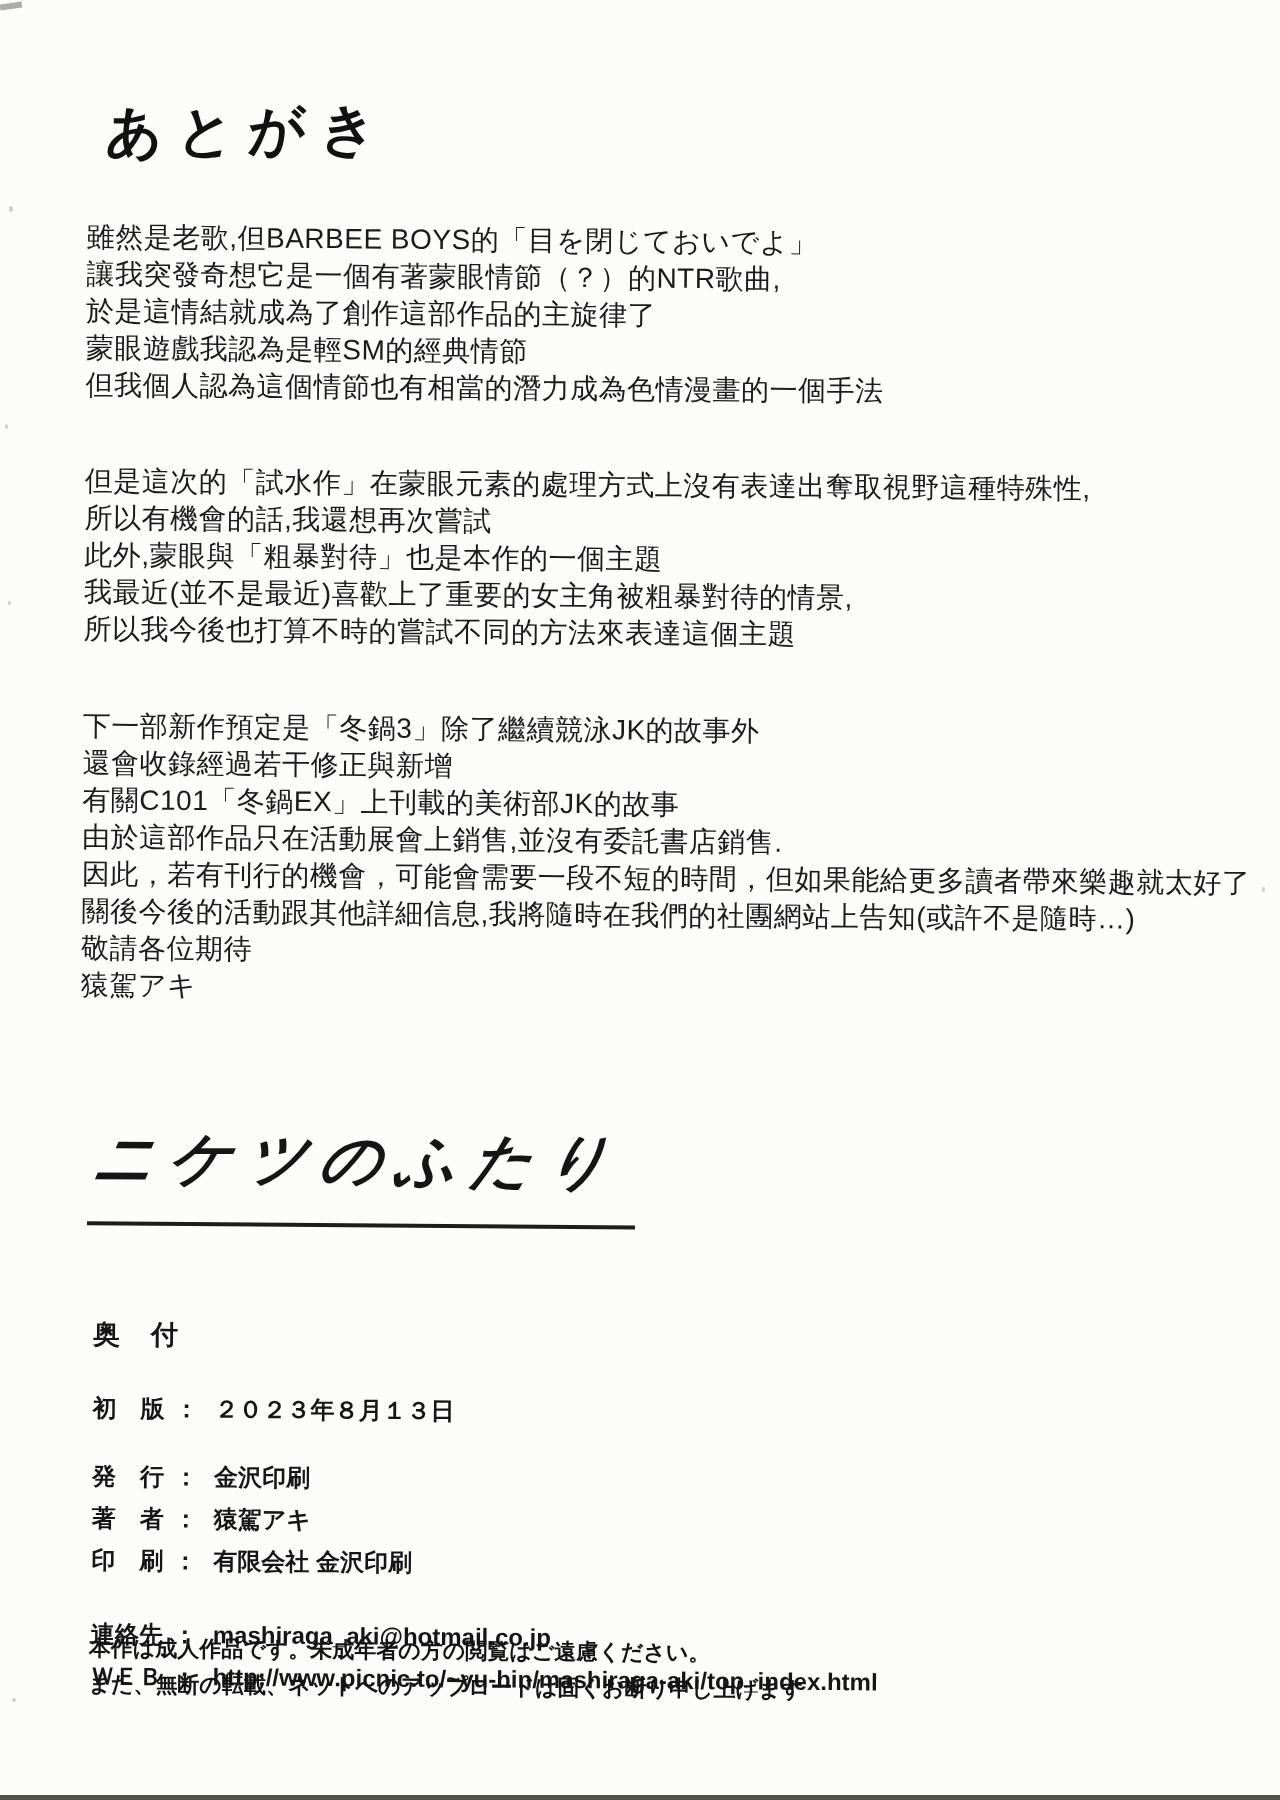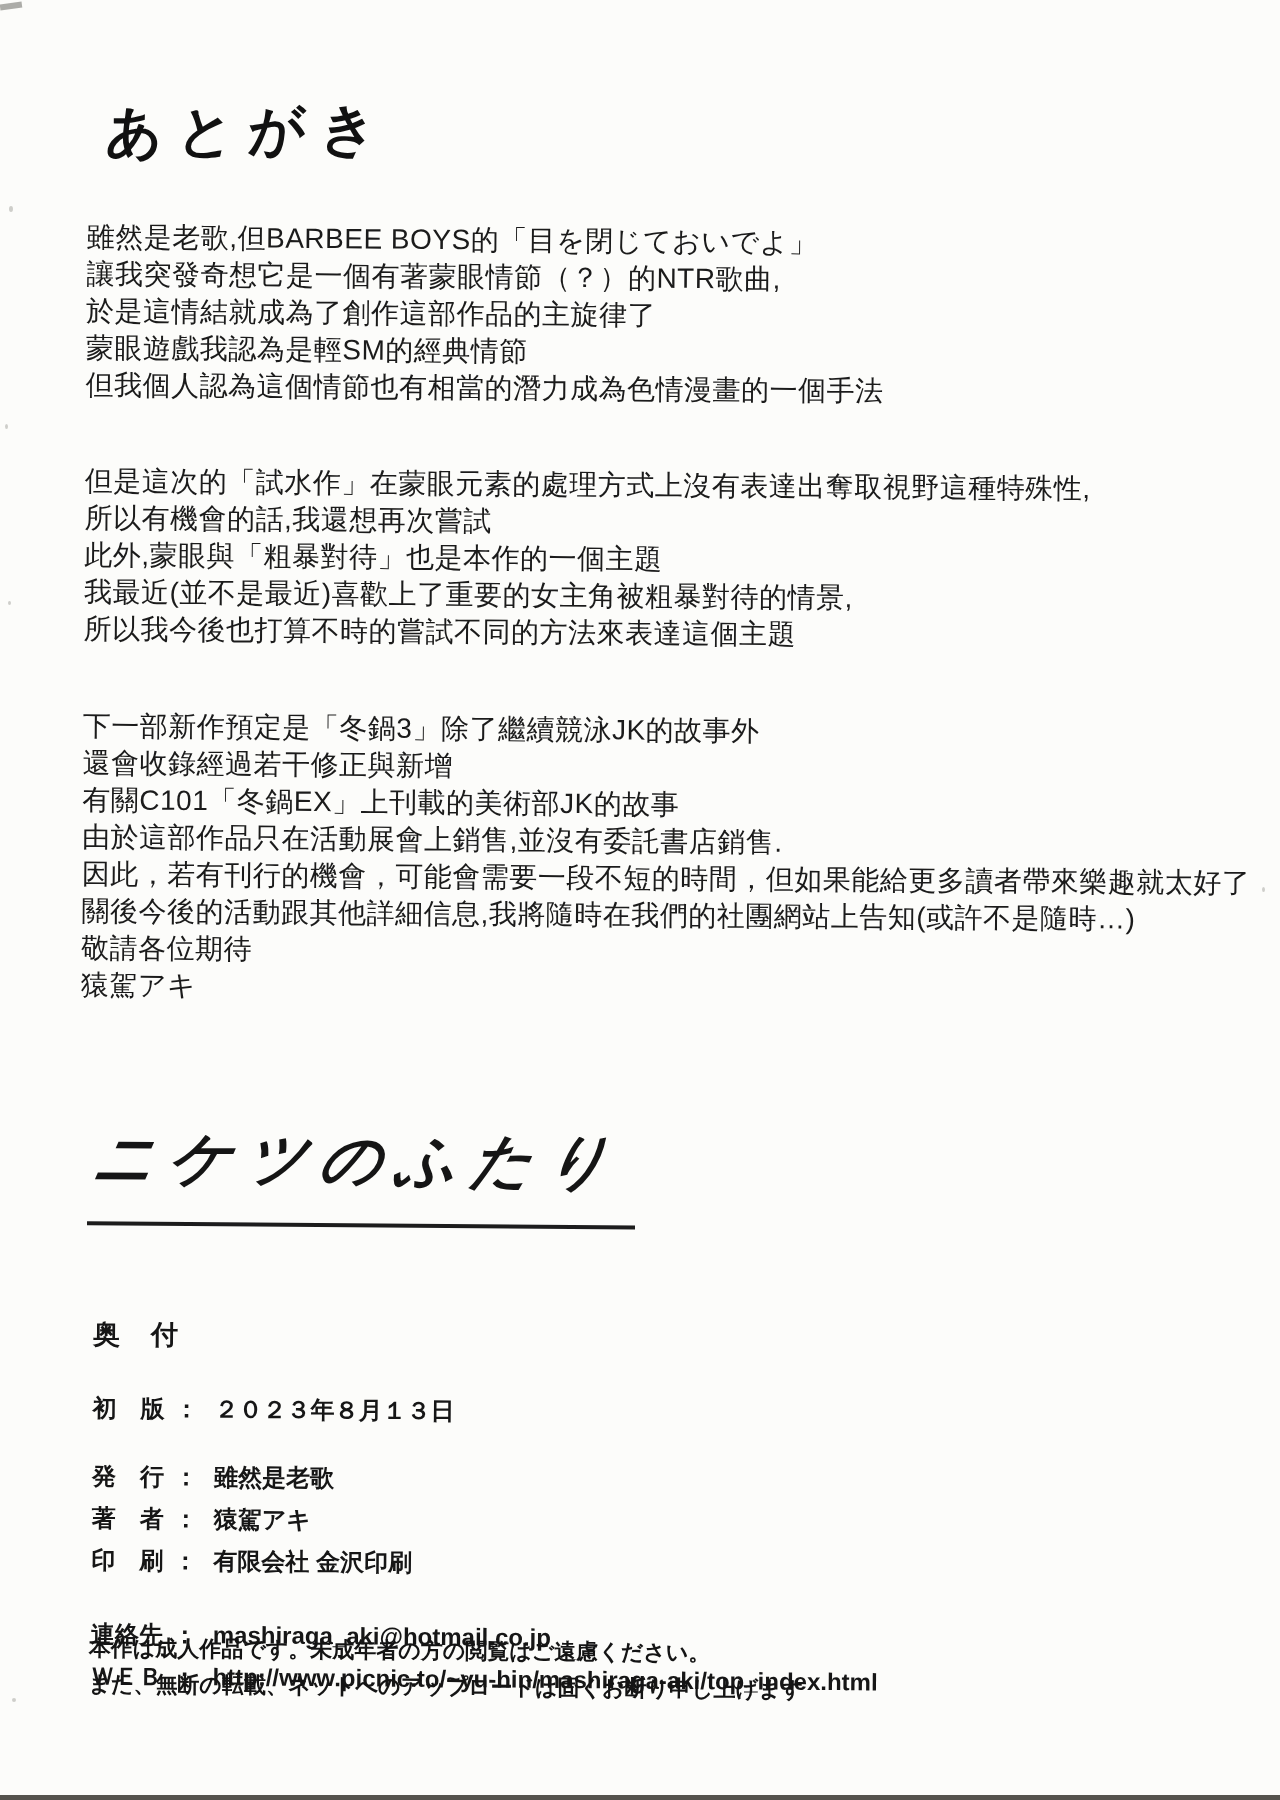--- a/index.html
+++ b/index.html
@@ -187,21 +187,21 @@
 
       <div class="col-row row-first">
         <span class="lbl">初　版</span>
         <span class="sep">：</span>
         <span class="val">２０２３年８月１３日</span>
       </div>
 
       <div class="col-row row-gap">
         <span class="lbl">発　行</span>
         <span class="sep">：</span>
-        <span class="val">雖然是老歌</span>
+        <span class="val">金沢印刷</span>
       </div>
 
       <div class="col-row">
         <span class="lbl">著　者</span>
         <span class="sep">：</span>
         <span class="val">猿駕アキ</span>
       </div>
 
       <div class="col-row">
         <span class="lbl">印　刷</span>

